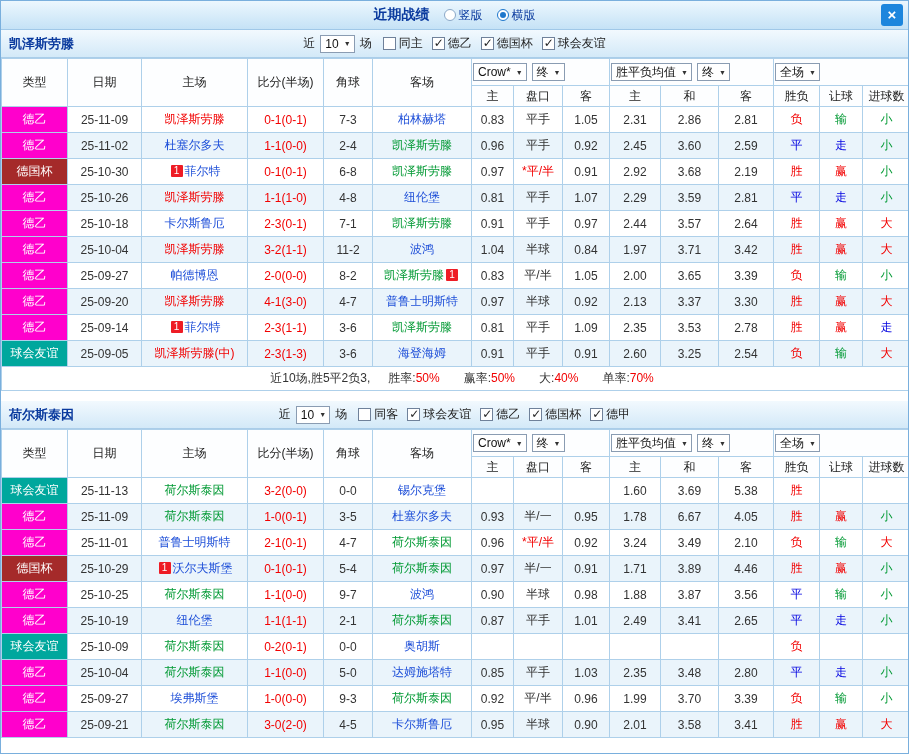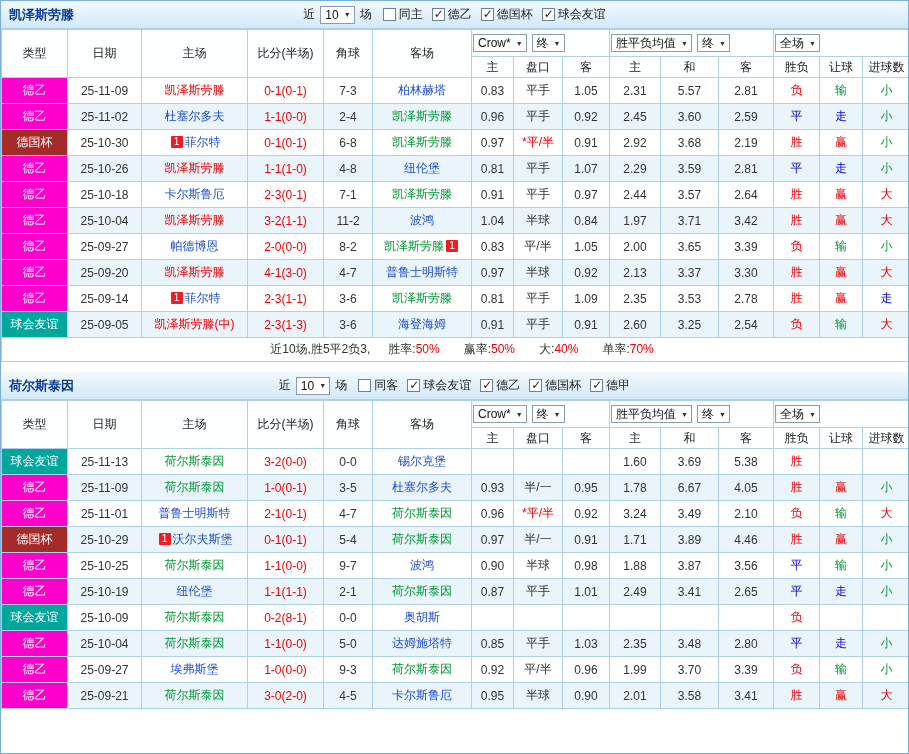--- a/index.html
+++ b/index.html
@@ -54,20 +54,32 @@
   .team-link { cursor:pointer; }
   .badge { display:inline-block; min-width:12px; height:12px; line-height:12px; background:#ee1c25; color:#fff;
            font-size:10px; text-align:center; margin:0 2px; border-radius:1px; vertical-align:1px; }
   .gap { height:10px; background:#fff; }
 </style>
 </head>
 <body>
 
 <div class="popup">
 
+  <div class="titlebar">
+    <span class="title">近期战绩</span>
+    <span class="radio-opt">
+      <span class="radio"></span>
+      <span class="radio-label">竖版</span>
+    </span>
+    <span class="radio-opt">
+      <span class="radio sel"></span>
+      <span class="radio-label">横版</span>
+    </span>
+    <span class="close-btn">×</span>
+  </div>
 
   <div class="section">
     <div class="section-header">
       <span class="team-name">凯泽斯劳滕</span>
       <div class="filter-bar">
         <span>近</span>
         <span class="dd">
           <span>10</span>
           <span class="arr">▼</span>
         </span>
@@ -169,21 +181,21 @@
             <td class="type-cell" style="background: rgb(255, 0, 204);">德乙</td>
             <td class="c-dark">25-11-09</td>
             <td><span class="c-red team-link">凯泽斯劳滕</span></td>
             <td class="c-red">0-1(0-1)</td>
             <td class="c-dark">7-3</td>
             <td><span class="c-navy team-link">柏林赫塔</span></td>
             <td class="c-dark">0.83</td>
             <td class="c-dark">平手</td>
             <td class="c-dark">1.05</td>
             <td class="c-dark">2.31</td>
-            <td class="c-dark">5.57</td>
+            <td class="c-dark">2.86</td>
             <td class="c-dark">2.81</td>
             <td class="c-red">负</td>
             <td class="c-green">输</td>
             <td class="c-green">小</td>
           </tr>
           <tr>
             <td class="type-cell" style="background: rgb(255, 0, 204);">德乙</td>
             <td class="c-dark">25-11-02</td>
             <td><span class="c-navy team-link">杜塞尔多夫</span></td>
             <td class="c-red">1-1(0-0)</td>
@@ -552,21 +564,21 @@
             <td class="c-dark">3.41</td>
             <td class="c-dark">2.65</td>
             <td class="c-blue">平</td>
             <td class="c-blue">走</td>
             <td class="c-green">小</td>
           </tr>
           <tr>
             <td class="type-cell" style="background: rgb(0, 167, 157);">球会友谊</td>
             <td class="c-dark">25-10-09</td>
             <td><span class="c-green team-link">荷尔斯泰因</span></td>
-            <td class="c-red">0-2(8-1)</td>
+            <td class="c-red">0-2(0-1)</td>
             <td class="c-dark">0-0</td>
             <td><span class="c-navy team-link">奥胡斯</span></td>
             <td class="c-dark"></td>
             <td class="c-dark"></td>
             <td class="c-dark"></td>
             <td class="c-dark"></td>
             <td class="c-dark"></td>
             <td class="c-dark"></td>
             <td class="c-red">负</td>
             <td class="c-dark"></td>

